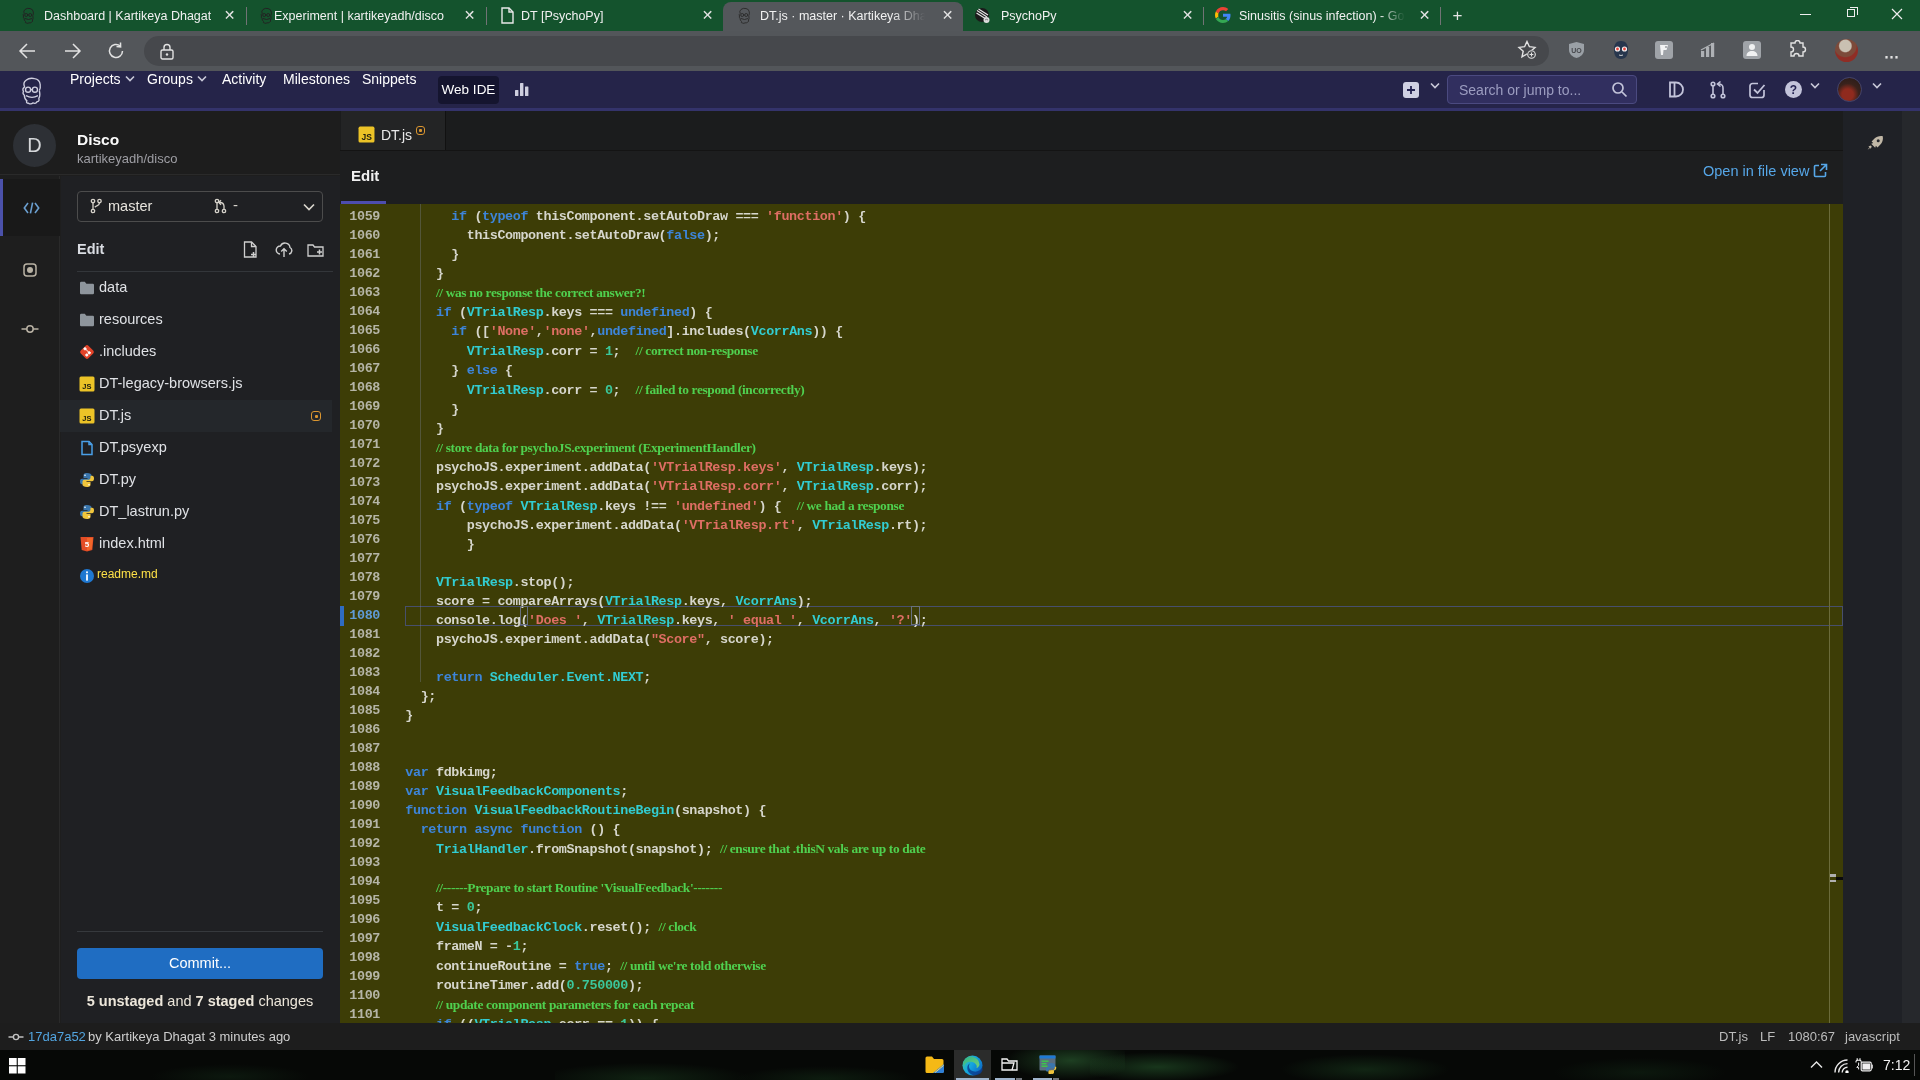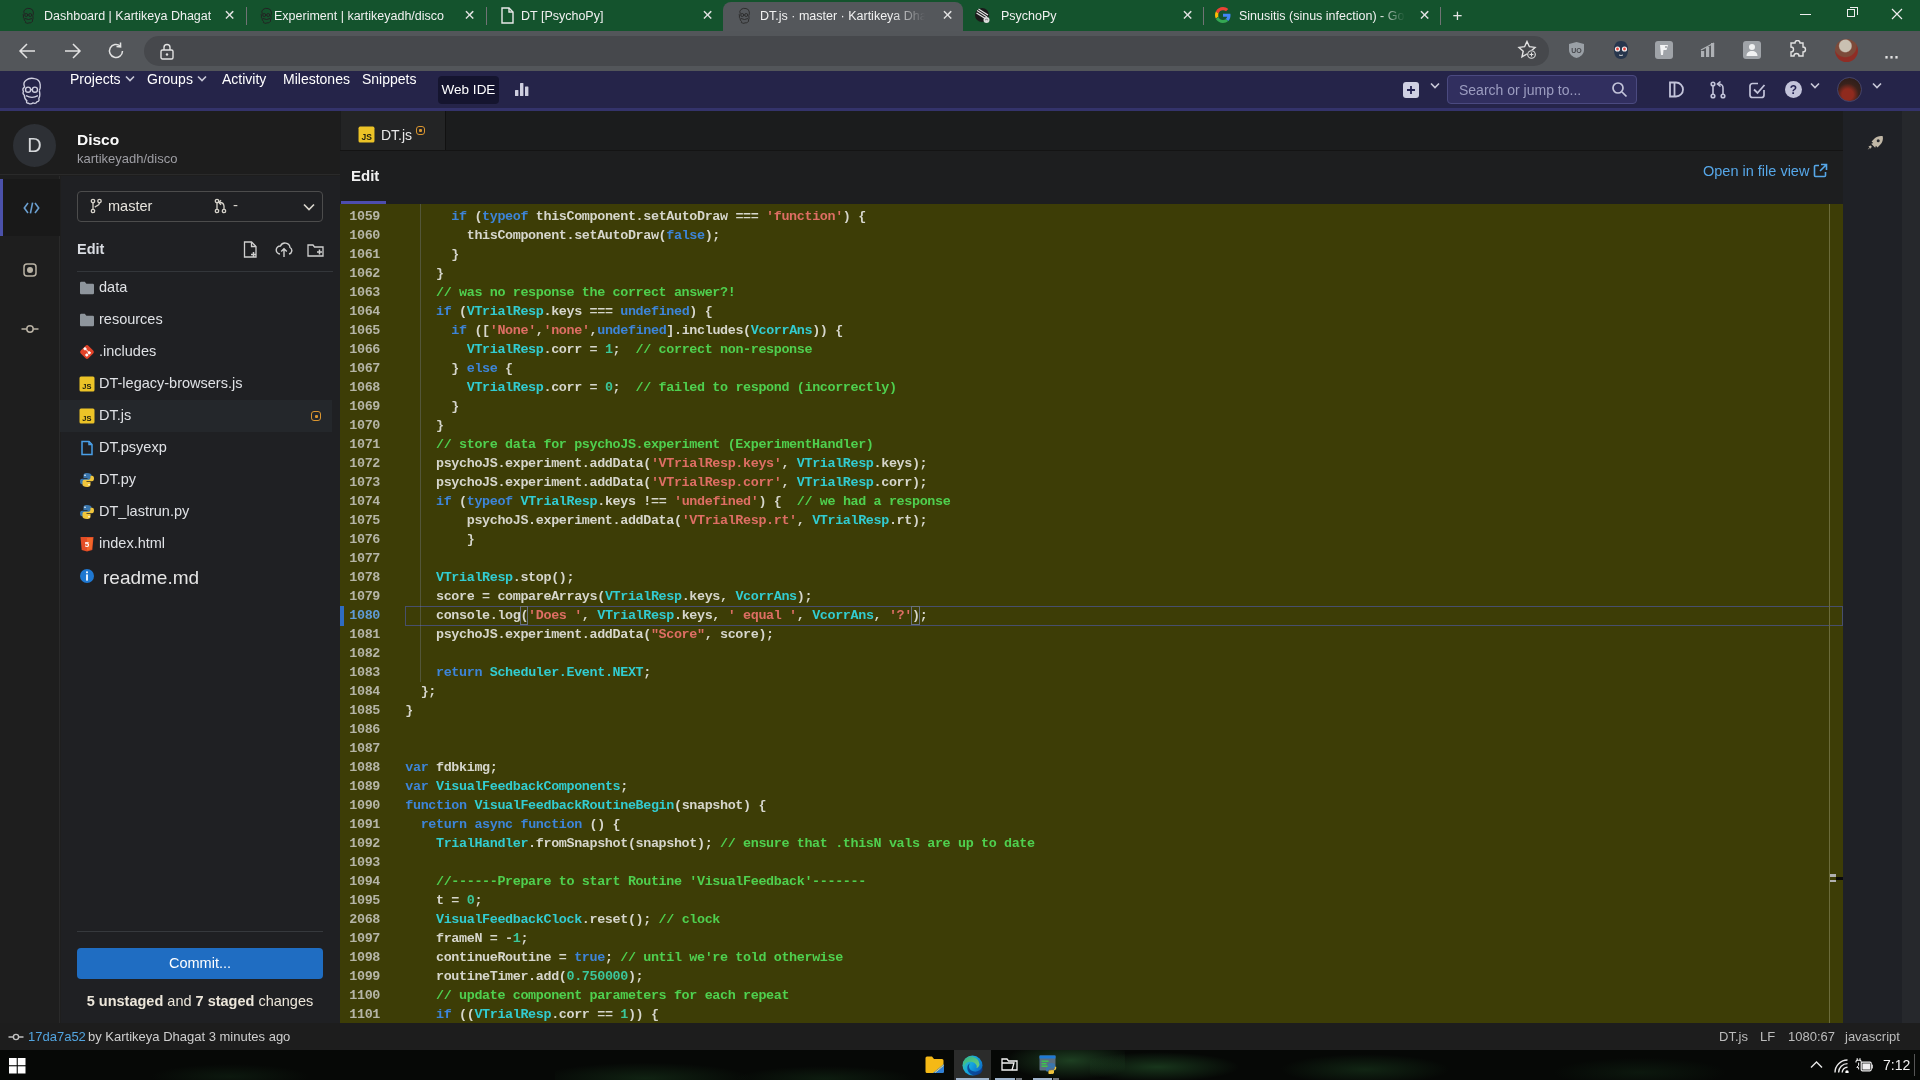--- a/index.html
+++ b/index.html
@@ -27,21 +27,21 @@
 #rightpanel{left:1843px;top:111px;width:77px;height:912px;background:#1f2126;}
 #rightpanel2{left:1902px;top:111px;width:18px;height:912px;background:#26282c;}
 
 #editor{left:340px;top:204px;width:1503px;height:819px;background:#3d3d06;overflow:hidden;}
 #gutter{position:absolute;left:0px;top:3px;width:40px;text-align:right;font-family:"Liberation Mono",monospace;font-size:13.4px;letter-spacing:-0.36px;font-weight:700;line-height:19px;color:#b5b5a7;white-space:pre;}
 #gutter .cur{color:#5f9bd6;}
 #codepre{position:absolute;left:65.3px;top:3px;font-family:"Liberation Mono",monospace;font-size:13.4px;letter-spacing:-0.36px;font-weight:700;line-height:19px;white-space:pre;}
 #codepre .w{color:#d6d6cc;}
 #codepre .k{color:#3d85d9;}
 #codepre .s{color:#de6e64;}
-#codepre .c{color:#4fd04f;}
+#codepre .c{color:#4fd04f;font-family:Liberation Serif, serif;}
 #codepre .t{color:#32cdd2;}
 #codepre .n{color:#3bc79b;}
 
 #statusbar{left:0;top:1023px;width:1920px;height:27px;background:#1d1d1d;}
 #taskbar{left:0;top:1050px;width:1920px;height:30px;background:#060806;overflow:hidden;}
 </style></head><body>
 <div class="a" id="tabstrip">
 <div class="a" style="left:21px;top:7px;">
       <svg width="15" height="17" viewBox="0 0 15 17">
         <g fill="none" stroke="#232323" stroke-width="1">
@@ -454,21 +454,21 @@
     </svg>
   </div>
 <div class="a" style="left:99px;top:535px;font-size:14.5px;color:#dfe1e5;">index.html</div>
 <div class="a" style="left:79px;top:568px;">
     <svg width="16" height="16" viewBox="0 0 16 16">
       <circle cx="8" cy="8" r="7" fill="#1f78d1"></circle>
       <rect x="7.1" y="3.4" width="1.8" height="1.8" fill="#fff"></rect>
       <rect x="7.1" y="6.4" width="1.8" height="6.2" fill="#fff"></rect>
     </svg>
   </div>
-<div class="a" style="left:103px;top:567px;font-size:19px;color:#e5e5e5;">readme.md</div>
+<div class="a" style="left:97px;top:567px;font-size:12px;color:#fde047;">readme.md</div>
 <div class="a" style="left:77px;top:931px;width:246px;height:1px;background:#36393d;"></div>
 <div class="a" style="left:77px;top:948px;width:246px;height:31px;background:#1f6dc2;border-radius:4px;color:#fff;font-size:14.5px;text-align:center;line-height:31px;">Commit...</div>
 <div class="a" style="left:60px;top:993px;width:280px;text-align:center;font-size:14.5px;color:#ece6da;"><b>5 unstaged</b> and <b>7 staged</b> changes</div>
 <div class="a" id="edtabbar">
     <div id="edtab"></div>
   </div>
 <div class="a" style="left:358px;top:126px;">
     <svg width="17" height="17" viewBox="0 0 16 16">
       <rect x="0.5" y="0.5" width="15" height="15" rx="1.5" fill="#ecc327"></rect>
       <text x="13" y="13.5" text-anchor="end" font-size="8" font-weight="bold" fill="#1c1c0e" font-family="Liberation Sans">JS</text>
@@ -533,21 +533,21 @@
 <span>1086</span>
 <span>1087</span>
 <span>1088</span>
 <span>1089</span>
 <span>1090</span>
 <span>1091</span>
 <span>1092</span>
 <span>1093</span>
 <span>1094</span>
 <span>1095</span>
-<span>2068</span>
+<span>1096</span>
 <span>1097</span>
 <span>1098</span>
 <span>1099</span>
 <span>1100</span>
 <span>1101</span></pre>
 <pre class="a" id="codepre"><span class="w">      </span><span class="k">if</span><span class="w"> (</span><span class="k">typeof</span><span class="w"> thisComponent.setAutoDraw === </span><span class="s">'function'</span><span class="w">) {</span>
 <span class="w">        thisComponent.setAutoDraw(</span><span class="k">false</span><span class="w">);</span>
 <span class="w">      }</span>
 <span class="w">    }</span>
 <span class="w">    </span><span class="c">// was no response the correct answer?!</span>

